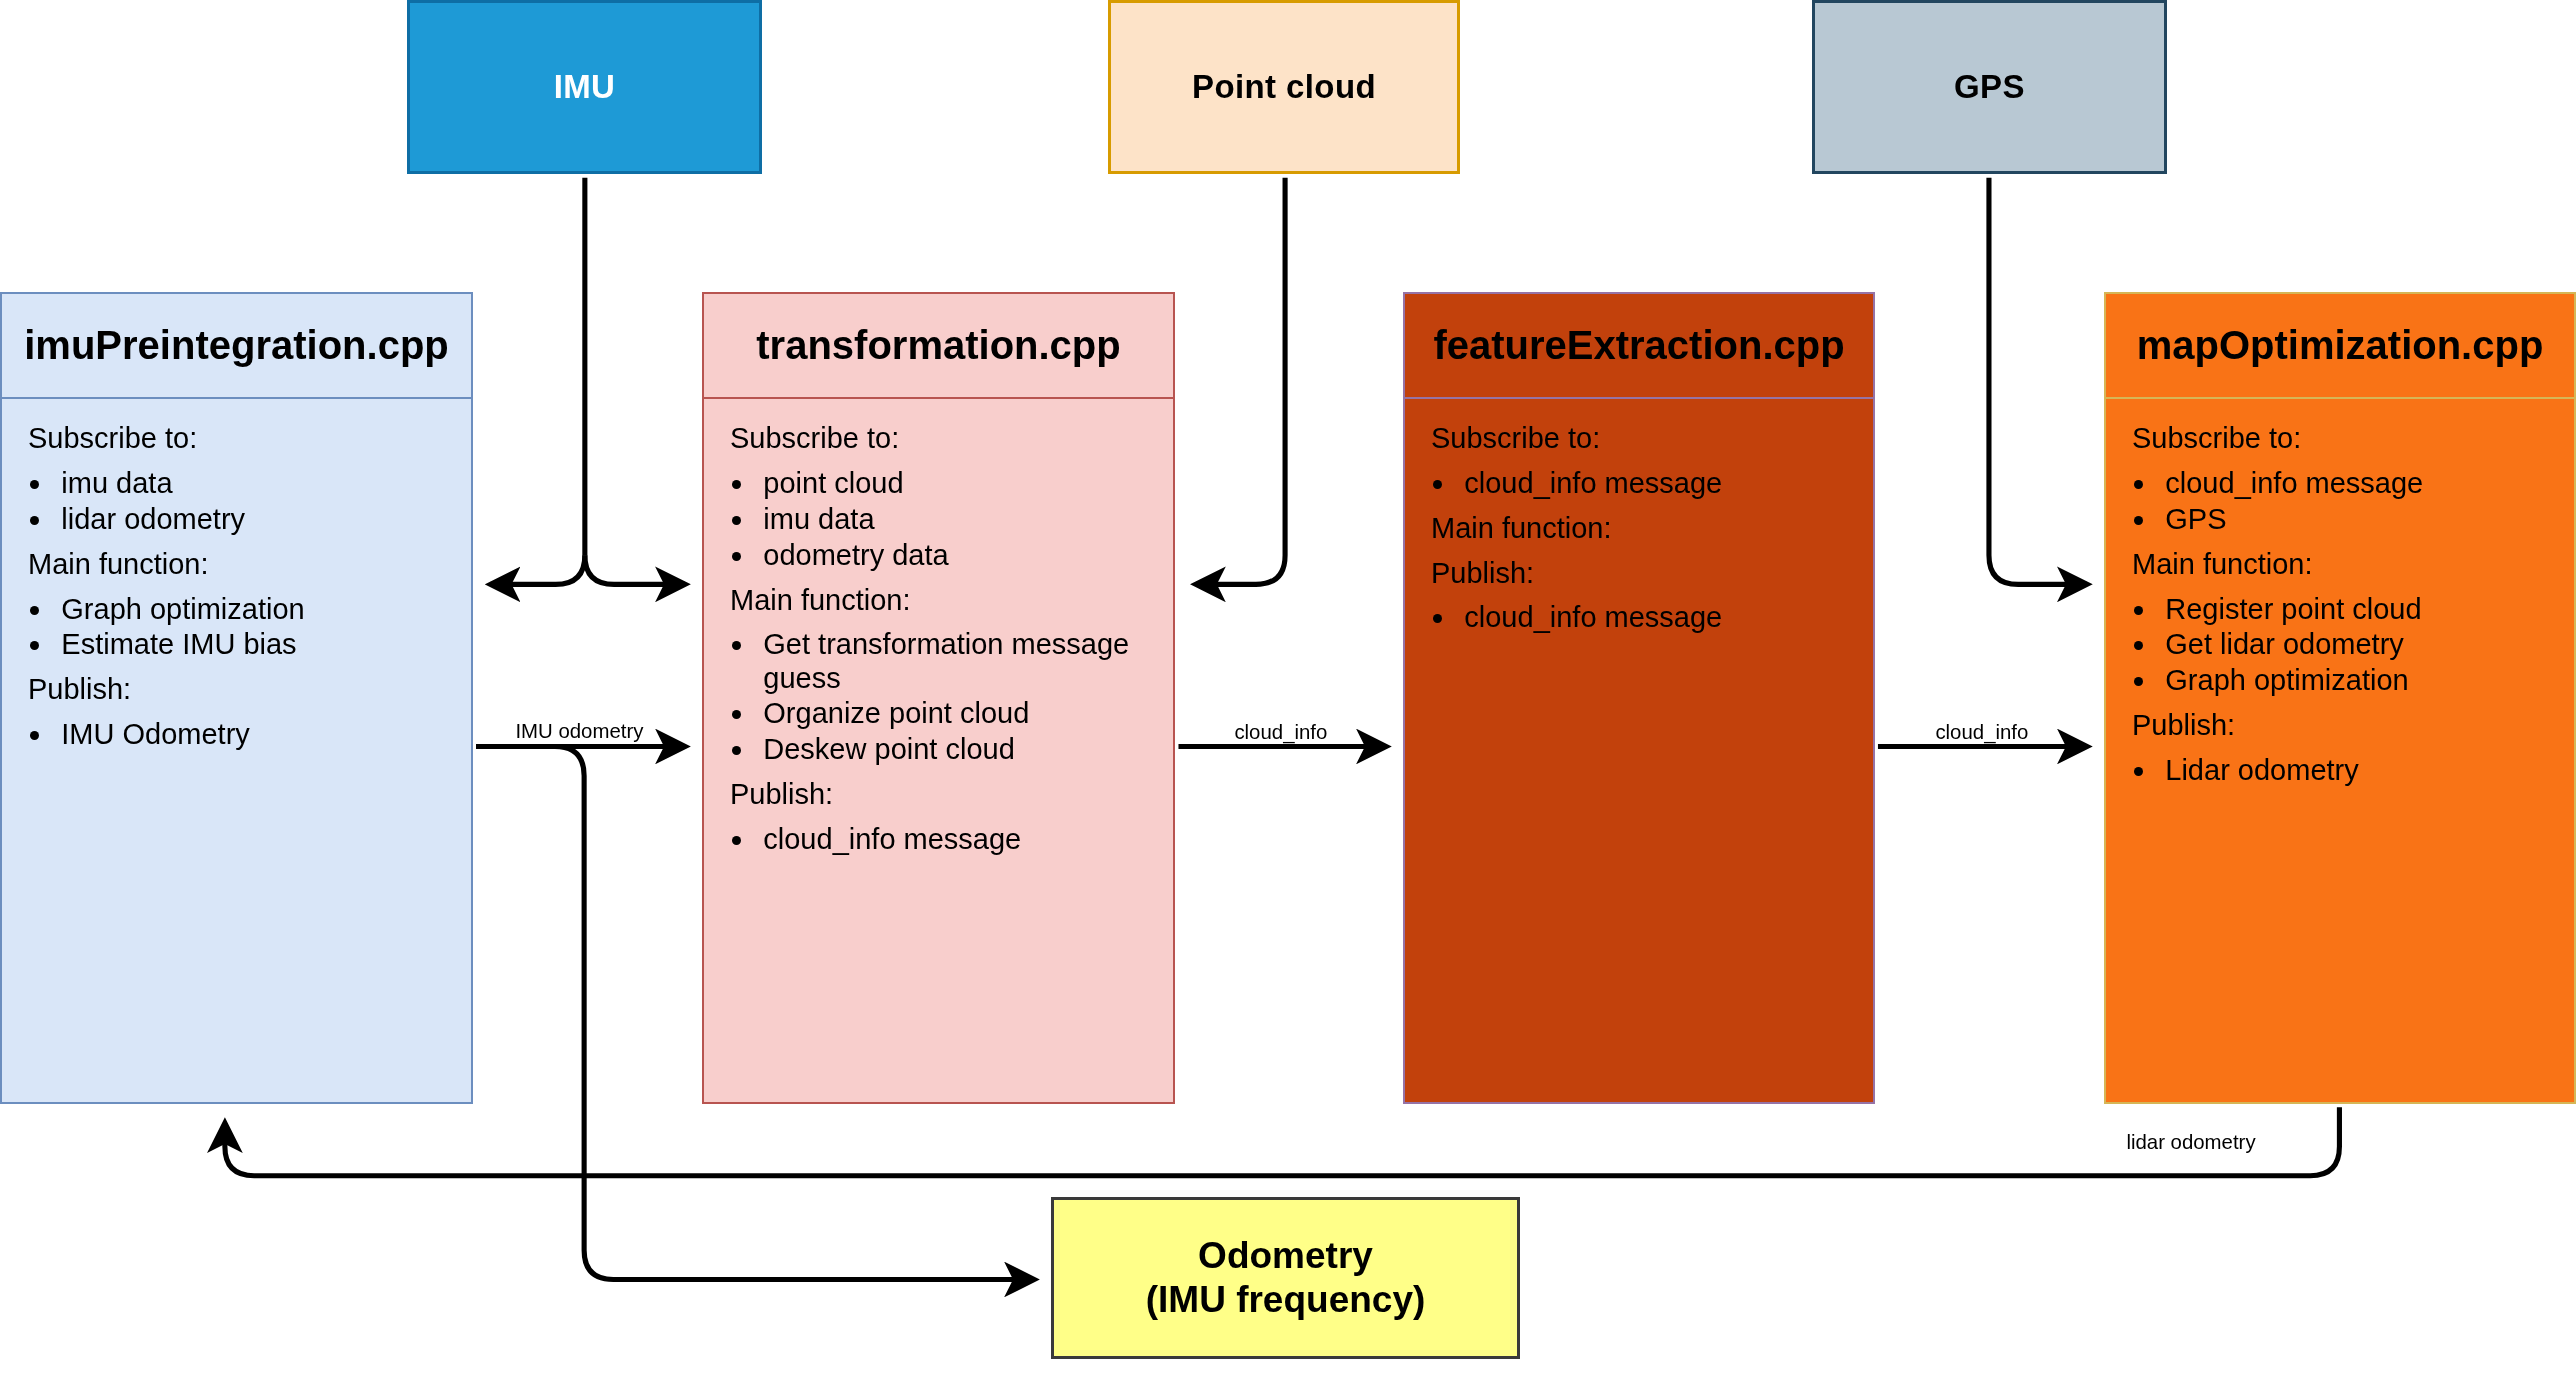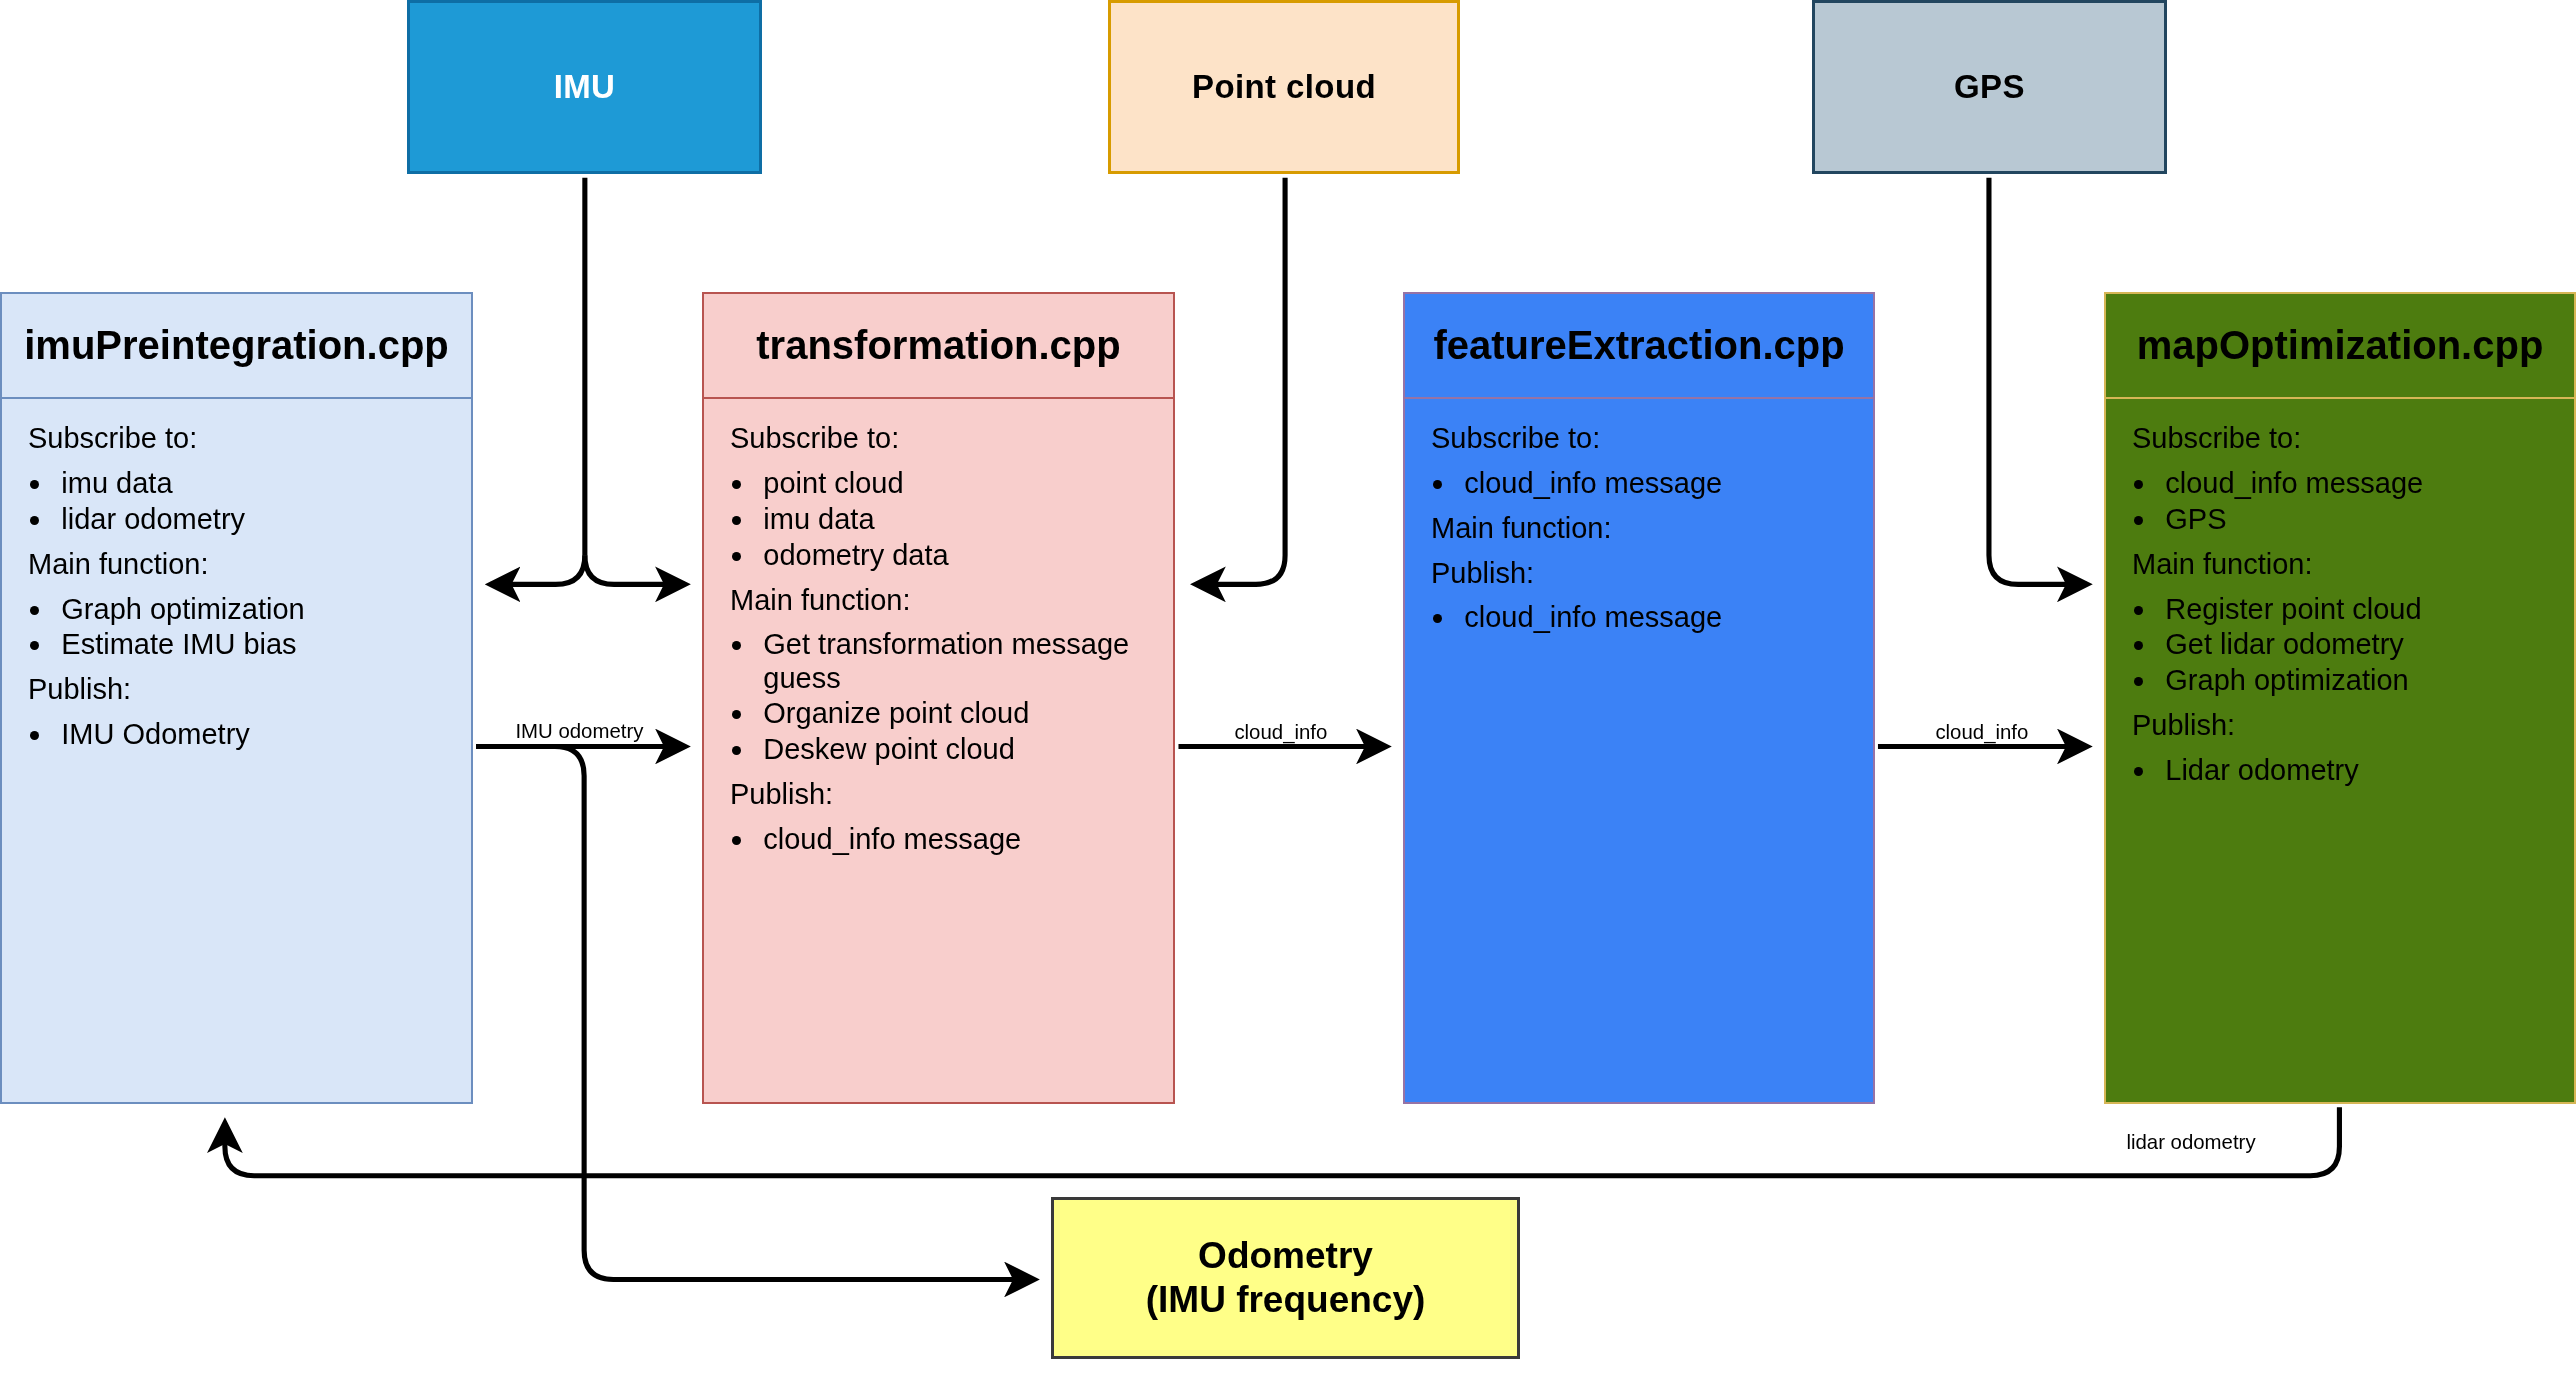--- a/index.html
+++ b/index.html
@@ -99,28 +99,28 @@
 
   #image-proj {
     left: 702px; top: 292px; width: 473px; height: 812px;
     background: #f8cecc;
     border-color: #b85450;
   }
   #image-proj .module-title { border-bottom-color: #b85450; }
 
   #feature-ext {
     left: 1403px; top: 292px; width: 472px; height: 812px;
-    background: #3b82f6;
+    background: #c2410c;
     border-color: #9673a6;
   }
   #feature-ext .module-title { border-bottom-color: #9673a6; }
 
   #map-opt {
     left: 2104px; top: 292px; width: 472px; height: 812px;
-    background: #4d7c0f;
+    background: #f97316;
     border-color: #d6b656;
   }
   #map-opt .module-title { border-bottom-color: #d6b656; }
 
   
   #odometry-box {
     position: absolute;
     left: 1051px; top: 1197px; width: 469px; height: 162px;
     box-sizing: border-box;
     background: #ffff88;

